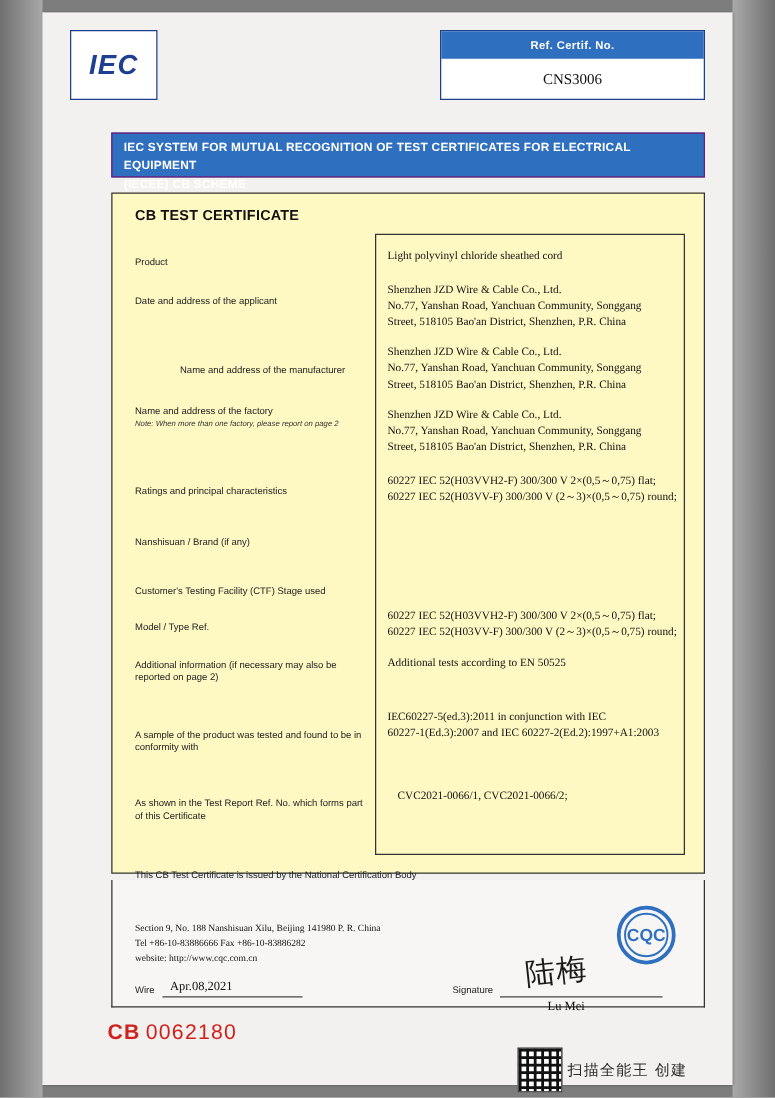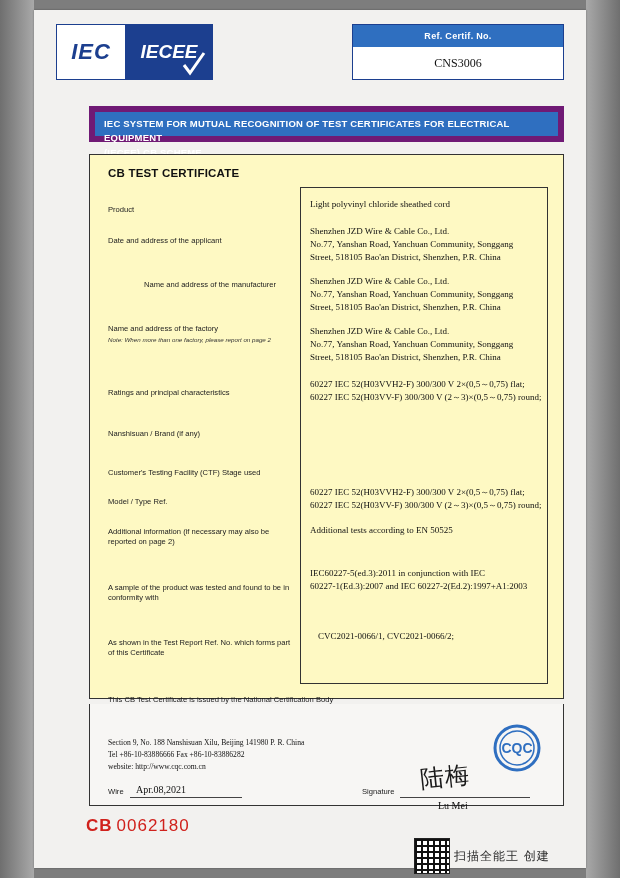--- a/index.html
+++ b/index.html
@@ -110,21 +110,21 @@
     color: #111;
   }
   
   .banner {
     position: absolute;
     left: 55px;
     top: 96px;
     width: 475px;
     height: 36px;
     background: #2f6fc0;
-    border: 6px solid #701a75;
+    border: 1px solid #701a75;
     color: #fff;
     font-family: "Liberation Sans", sans-serif;
     font-size: 9.5px;
     font-weight: bold;
     padding: 5px 9px;
     box-sizing: border-box;
     line-height: 1.5;
     letter-spacing: .2px;
   }
   
@@ -346,26 +346,20 @@
   <div class="edge-b"></div>
   <div class="edge-l"></div>
   <div class="edge-r"></div>
 
   <div class="sheet">
 
     <div class="hdr">
       <div class="hdr-iec">
         <span class="iec-text">IEC</span>
       </div>
-      <div class="hdr-iecee">
-        <span class="iecee-text">IECEE</span>
-        <svg class="iecee-tick" viewBox="0 0 24 26">
-          <path d="M2 14 L8 22 L22 2" stroke="#ffffff" stroke-width="3" fill="none"></path>
-        </svg>
-      </div>
       <div class="hdr-gap"></div>
       <div class="hdr-ref">
         <div class="hdr-ref-top">Ref. Certif. No.</div>
         <div class="hdr-ref-bot">CNS3006</div>
       </div>
     </div>
 
     <div class="banner">
       <div>IEC SYSTEM FOR MUTUAL RECOGNITION OF TEST CERTIFICATES FOR ELECTRICAL EQUIPMENT</div>
       <div>(IECEE) CB SCHEME</div>
@@ -380,21 +374,21 @@
       </div>
       <div class="val" style="top:43px;">Light polyvinyl chloride sheathed cord</div>
 
       <div class="lbl" style="top:81px;">
         <span>Date and address of the applicant</span>
       </div>
       <div class="val" style="top:70px; white-space:pre-line;">Shenzhen JZD Wire &amp; Cable Co., Ltd.
 No.77, Yanshan Road, Yanchuan    Community, Songgang
 Street, 518105 Bao'an District, Shenzhen, P.R. China</div>
 
-      <div class="lbl" style="top:125px;padding-left:36px;">
+      <div class="lbl" style="top:136px;padding-left:36px;">
         <span>Name and address of the manufacturer</span>
       </div>
       <div class="val" style="top:120px; white-space:pre-line;">Shenzhen JZD Wire &amp; Cable Co., Ltd.
 No.77, Yanshan Road, Yanchuan    Community, Songgang
 Street, 518105 Bao'an District, Shenzhen, P.R. China</div>
 
       <div class="lbl" style="top:169px;">
         <span>Name and address of the factory</span>
         <span class="note">Note: When more than one factory, please report on page 2</span>
       </div>

